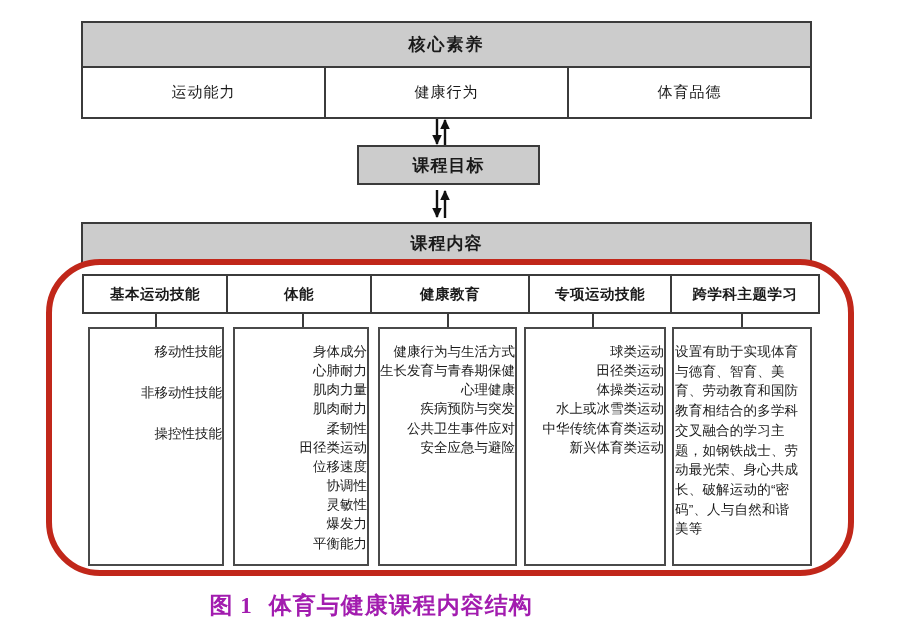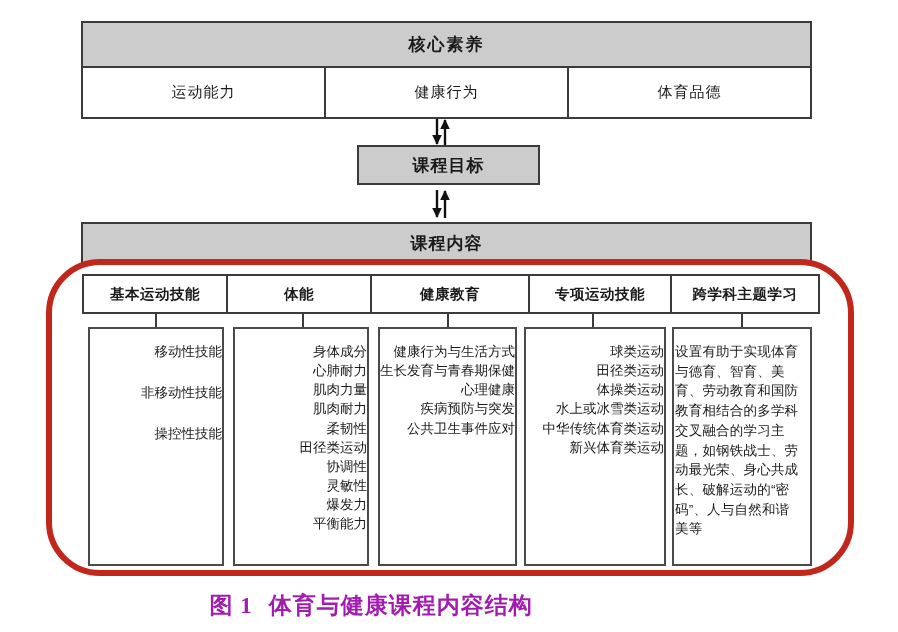--- a/index.html
+++ b/index.html
@@ -207,32 +207,34 @@
     <div class="item">操控性技能</div>
   </div>
 
   <div class="abs content-box" style="left:233px; width:136px;">
     <div class="item">身体成分</div>
     <div class="item">心肺耐力</div>
     <div class="item">肌肉力量</div>
     <div class="item">肌肉耐力</div>
     <div class="item">柔韧性</div>
     <div class="item">田径类运动</div>
+    <div class="item">位移速度</div>
     <div class="item">协调性</div>
     <div class="item">灵敏性</div>
     <div class="item">爆发力</div>
     <div class="item">平衡能力</div>
   </div>
 
   <div class="abs content-box" style="left:378px; width:139px;">
     <div class="item">健康行为与生活方式</div>
     <div class="item">生长发育与青春期保健</div>
     <div class="item">心理健康</div>
     <div class="item">疾病预防与突发</div>
     <div class="item">公共卫生事件应对</div>
+    <div class="item">安全应急与避险</div>
   </div>
 
   <div class="abs content-box" style="left:524px; width:142px;">
     <div class="item">球类运动</div>
     <div class="item">田径类运动</div>
     <div class="item">体操类运动</div>
     <div class="item">水上或冰雪类运动</div>
     <div class="item">中华传统体育类运动</div>
     <div class="item">新兴体育类运动</div>
   </div>

